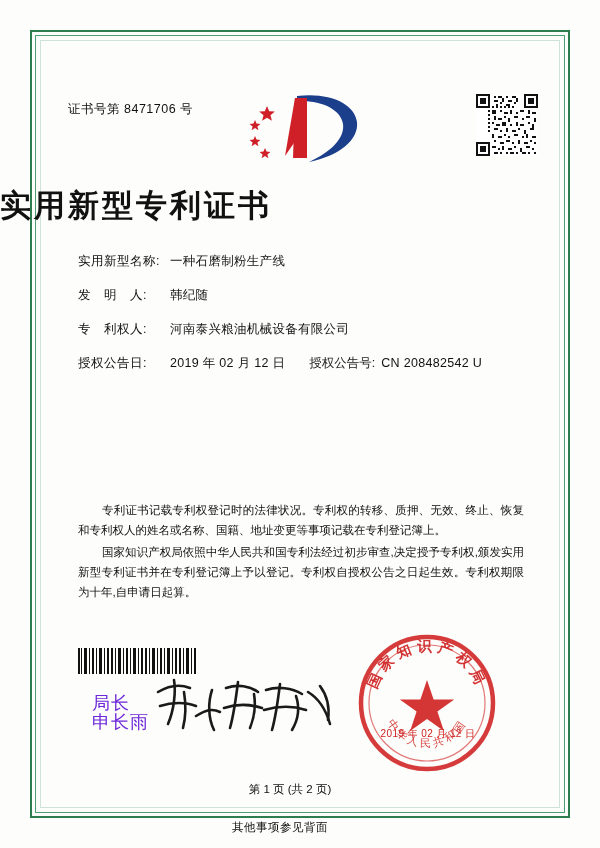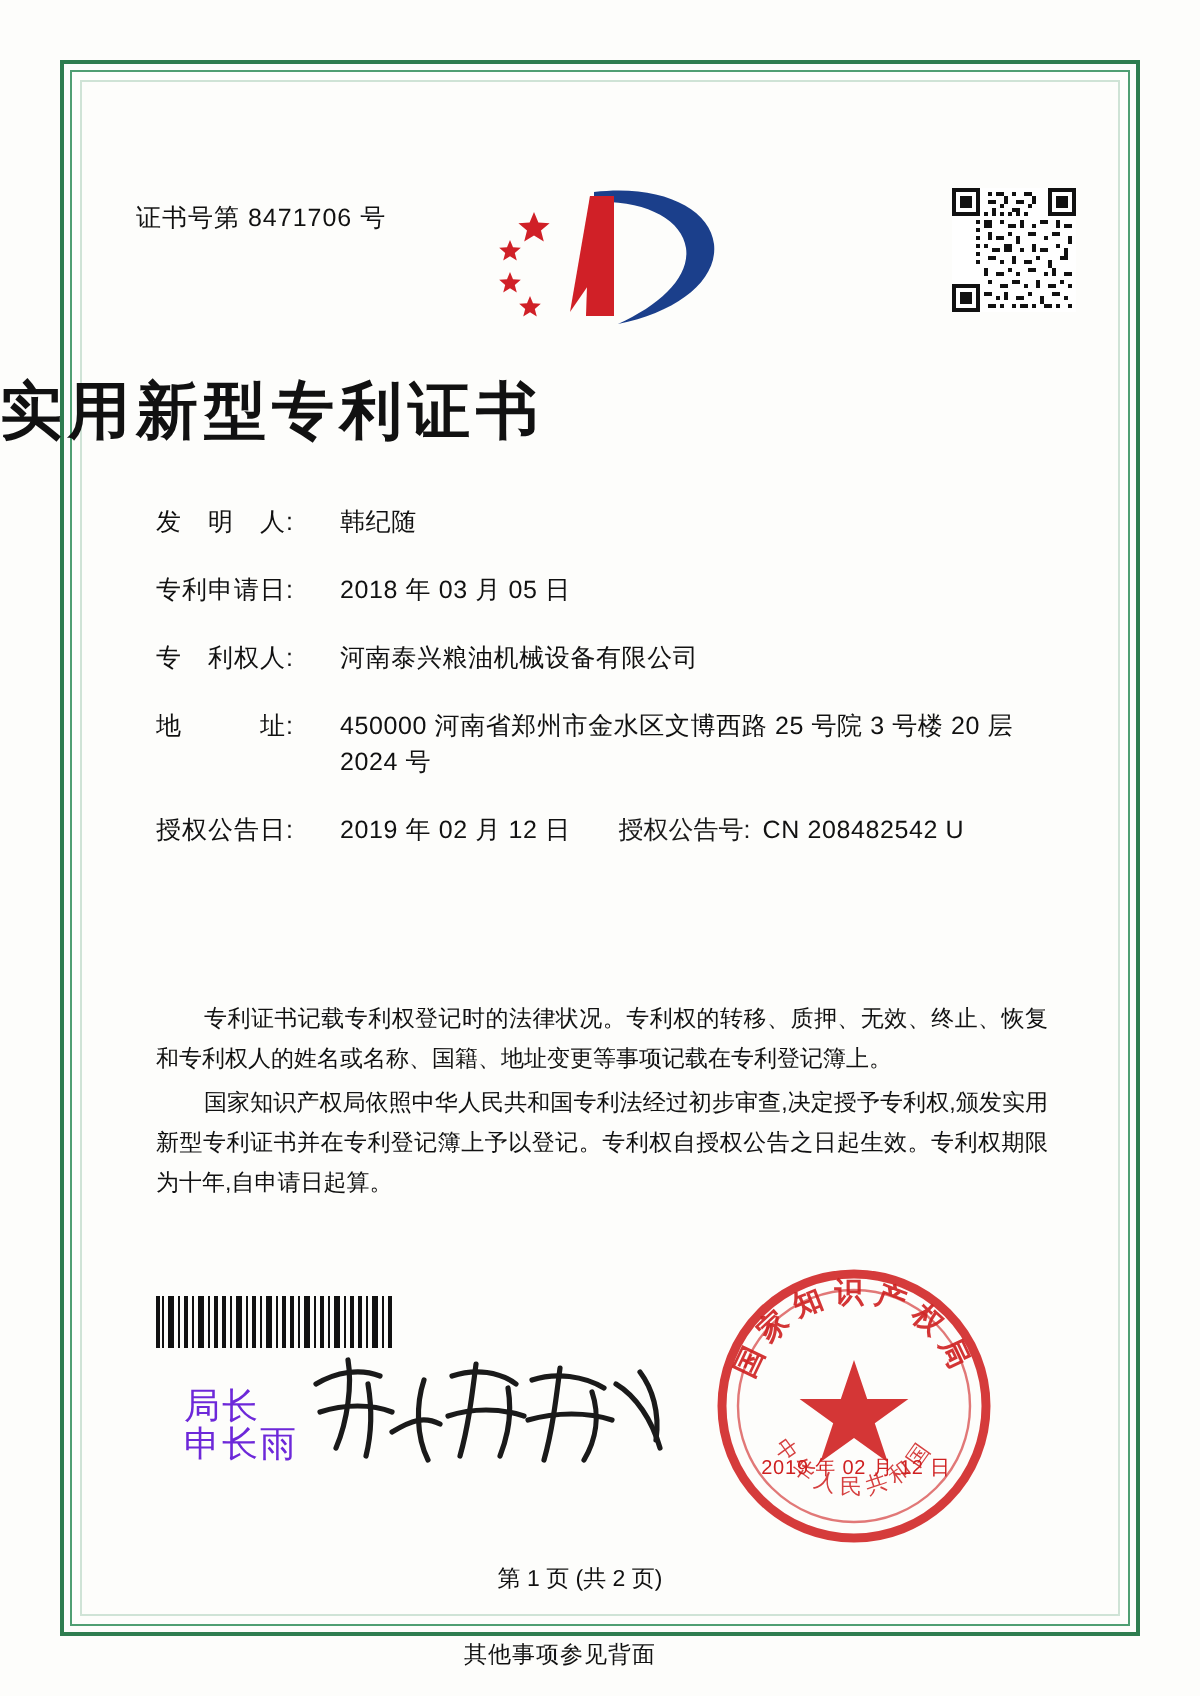--- a/index.html
+++ b/index.html
@@ -351,34 +351,30 @@
         <rect x="26" y="29" width="1" height="1"></rect>
           <rect x="29" y="29" width="1" height="1"></rect>
       </g>
     </svg>
   </div>
 
   <div class="title">实用新型专利证书</div>
 
   <div class="fields">
     <div class="field-row">
+      <div class="field-label">实用新型名称:</div>
+      <div class="field-value">一种石磨制粉生产线</div>
+    </div>
+    <div class="field-row">
       <div class="field-label">发　明　人:</div>
       <div class="field-value">韩纪随</div>
     </div>
     <div class="field-row">
-      <div class="field-label">专利申请日:</div>
-      <div class="field-value">2018 年 03 月 05 日</div>
-    </div>
-    <div class="field-row">
       <div class="field-label">专　利权人:</div>
       <div class="field-value">河南泰兴粮油机械设备有限公司</div>
-    </div>
-    <div class="field-row">
-      <div class="field-label">地　　　址:</div>
-      <div class="field-value">450000 河南省郑州市金水区文博西路 25 号院 3 号楼 20 层 2024 号</div>
     </div>
     <div class="field-row two-col">
       <div class="field-label">授权公告日:</div>
       <div class="field-value">2019 年 02 月 12 日</div>
       <div class="inline-label">授权公告号:</div>
       <div class="field-value">CN 208482542 U</div>
     </div>
   </div>
 
   <div class="body-text">

